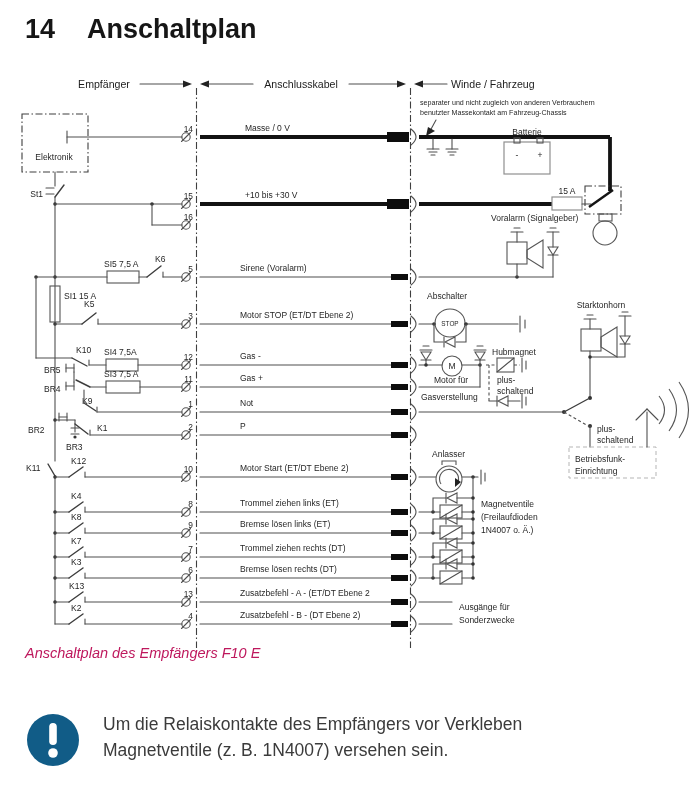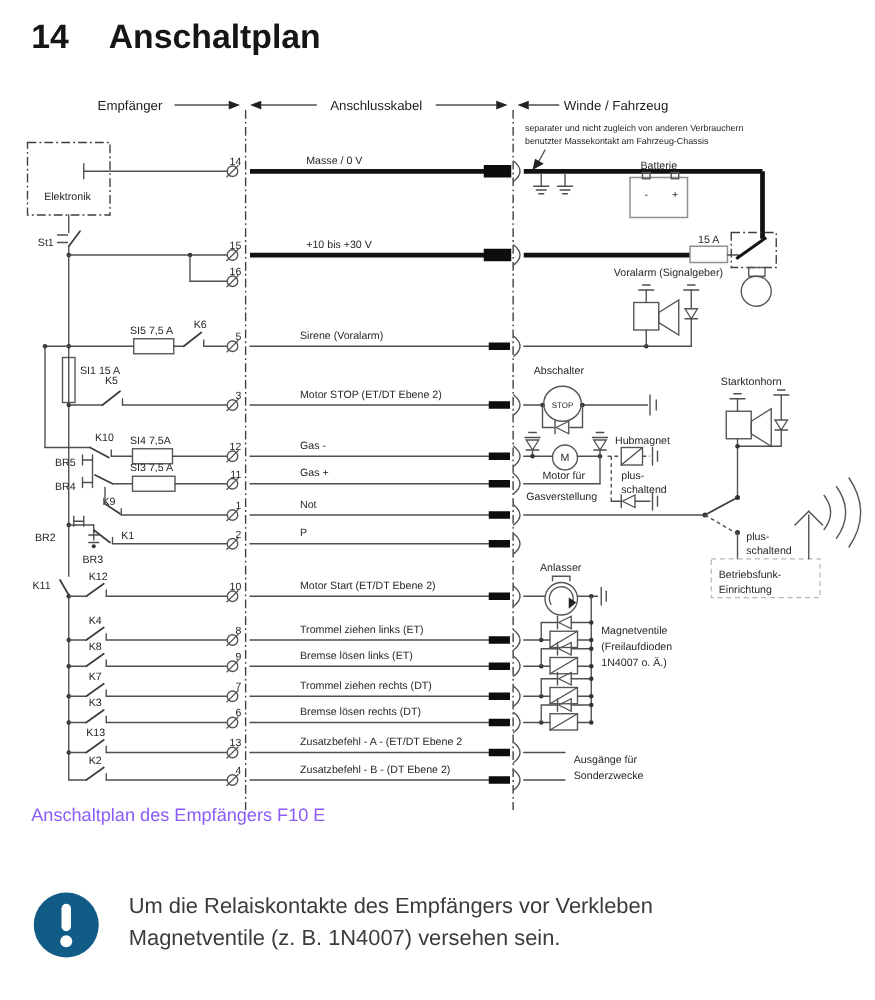--- a/index.html
+++ b/index.html
@@ -1,21 +1,21 @@
 <!DOCTYPE html>
 <html><head>
 <meta charset="utf-8">
 <style>
   html,body{margin:0;padding:0;background:#fff;}
   #page{position:relative;width:700px;height:800px;background:#fff;overflow:hidden;
         font-family:"Liberation Sans",sans-serif;color:#1a1a1a;}
   #title{position:absolute;left:25px;top:14px;font-size:27px;font-weight:bold;color:#161616;}
   #title .num{display:inline-block;width:62px;}
   #diagram{position:absolute;left:0;top:0;}
-  #caption{position:absolute;left:25px;top:645px;font-size:14.5px;color:#8b5cf6;}
+  #caption{position:absolute;left:25px;top:645px;font-size:14.5px;color:#be185d;font-style:italic;}
   #note{position:absolute;left:0;top:703px;width:700px;}
   #note-icon{position:absolute;left:26px;top:10px;width:54px;height:54px;}
   #note-text{position:absolute;left:103px;top:8px;width:585px;font-size:17.5px;
              line-height:26px;color:#3b3b3b;}
   
   .w{stroke:#4f4f4f;stroke-width:1.1;fill:none;stroke-linecap:round;}
   .bl{stroke:#3d3d3d;stroke-width:1.4;fill:none;stroke-linecap:round;}
   .tk{stroke:#121212;stroke-width:3.8;fill:none;}
   .cmp{stroke:#555;stroke-width:1.1;fill:none;}
   .gc{stroke:#8f8f8f;stroke-width:1.2;fill:#fff;}

